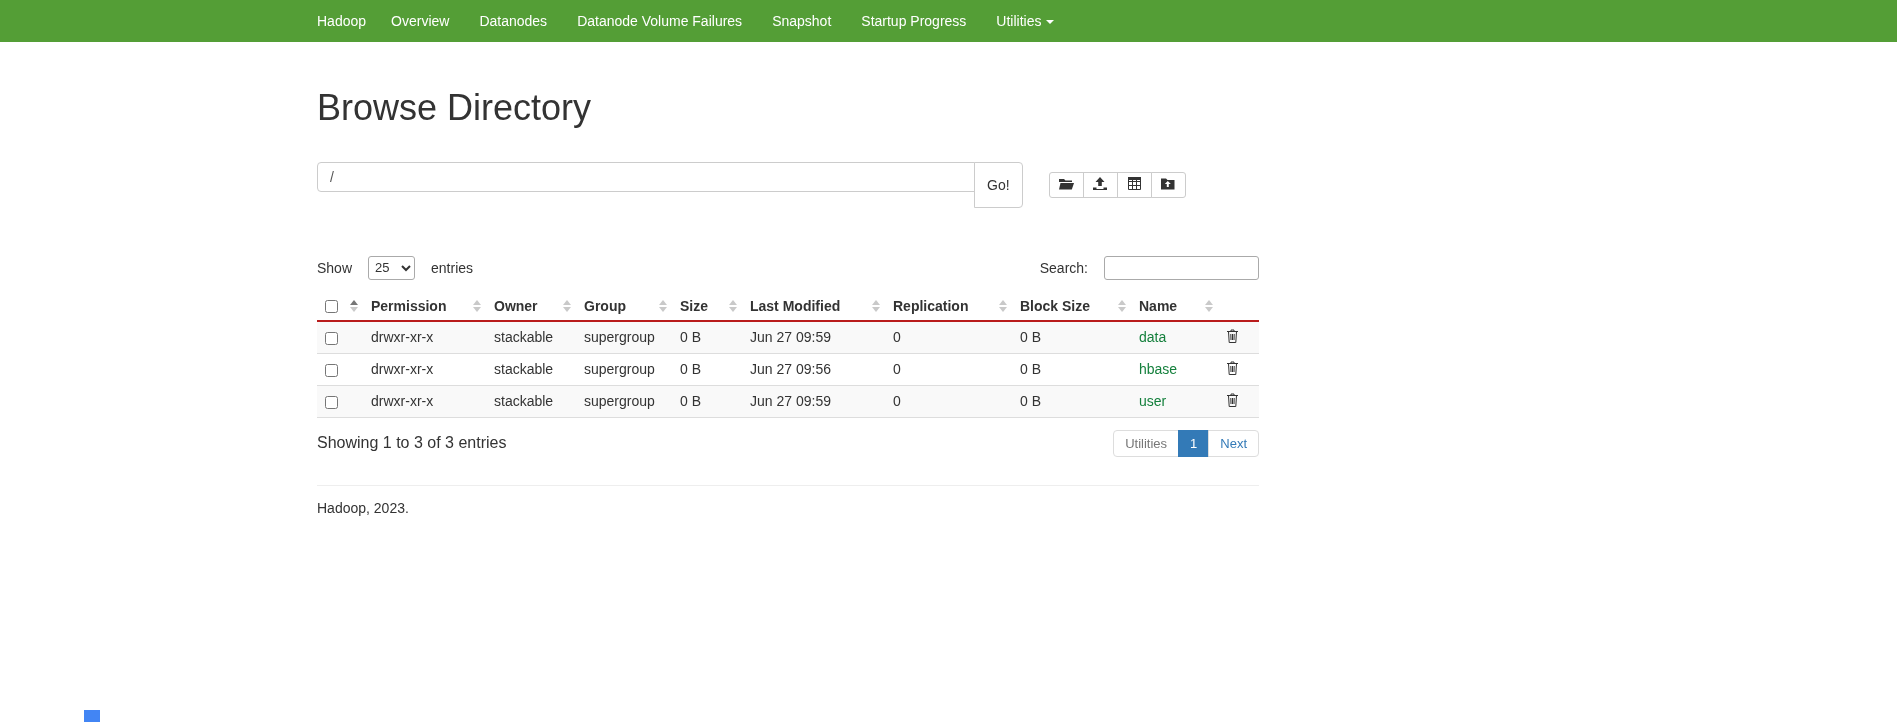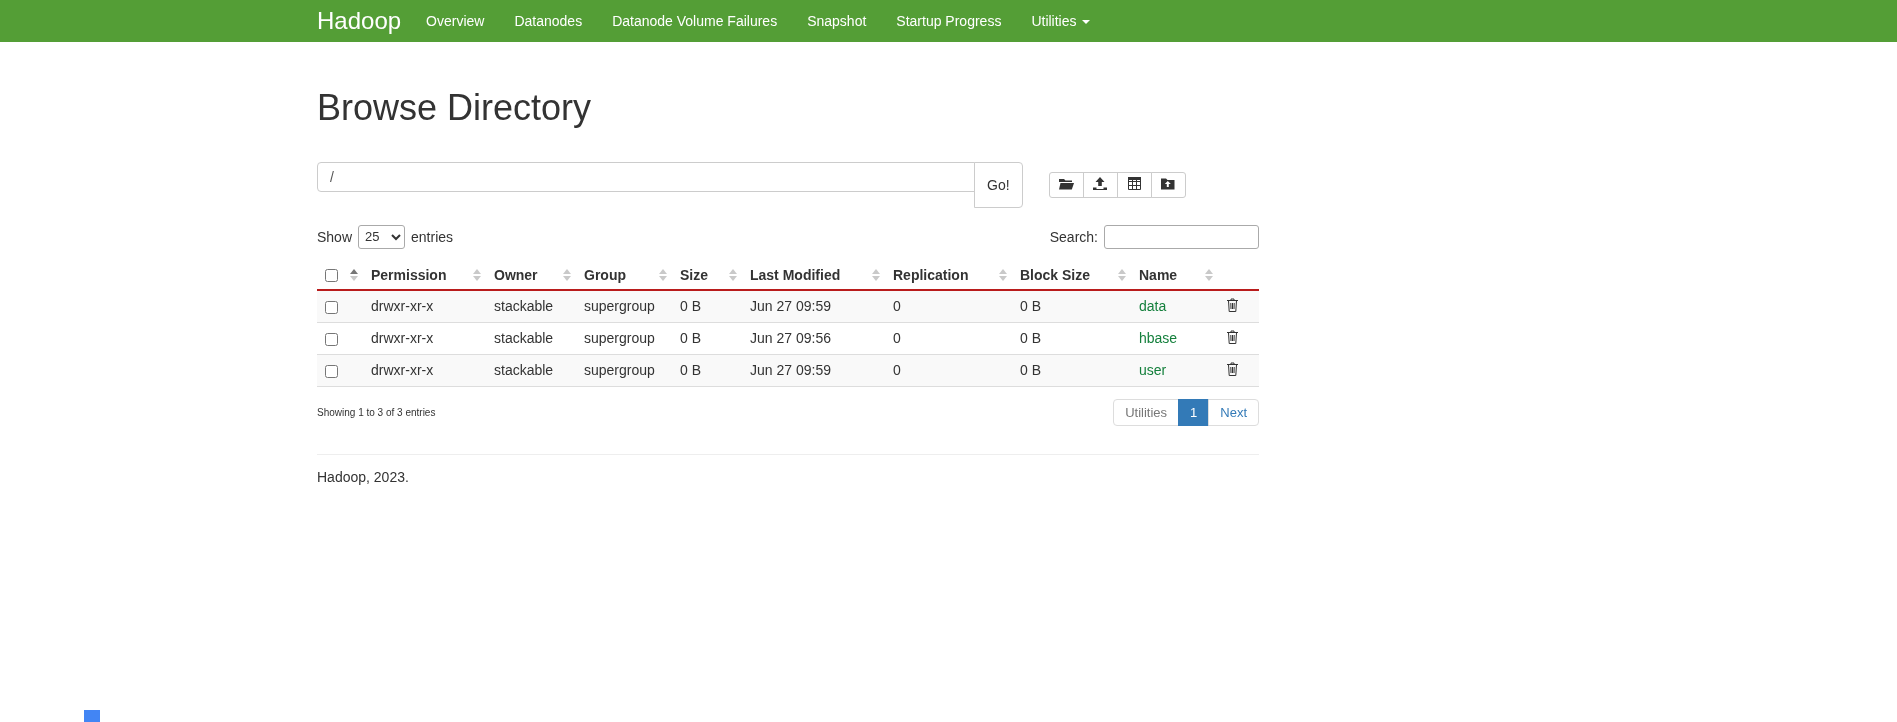--- a/index.html
+++ b/index.html
@@ -12,21 +12,21 @@
     position: relative; overflow: hidden;
   }
 
   
   .navbar {
     height: 42px; background: #549E36;
     display: flex; align-items: center;
     padding-left: 317px;
   }
   .navbar-brand {
-    color: #fff; font-size: 24px; line-height: 42px;
+    color: #fff; font-size: 14px; line-height: 42px;
     margin-right: 10px; text-decoration: none; cursor: pointer;
   }
   .navbar-nav { display: flex; }
   .navbar-nav a {
     display: inline-block; color: #fff; font-size: 14px;
     line-height: 42px; padding: 0 15px; text-decoration: none; cursor: pointer;
   }
   .caret {
     display: inline-block; width: 0; height: 0;
     border-left: 4px solid transparent; border-right: 4px solid transparent;
@@ -63,21 +63,21 @@
     display: flex; align-items: center; justify-content: center; cursor: pointer;
   }
   .icon-btn:first-child { border-radius: 3px 0 0 3px; margin-left: 0; }
   .icon-btn:last-child { border-radius: 0 3px 3px 0; }
 
   
   .controls-row {
     display: flex; justify-content: space-between; align-items: center;
     margin-top: 17px;
   }
-  .show-group, .search-group { display: flex; align-items: center; gap: 6px; }
+  .show-group, .search-group { display: flex; align-items: center; gap: 16px; margin-top: 31px; }
   .page-size-select {
     height: 24px; min-width: 47px; border: 1px solid #aaa; border-radius: 3px;
     background: #fff; font-size: 13px; color: #333; padding: 1px 2px;
     font-family: "Liberation Sans", sans-serif;
   }
   .search-input {
     width: 155px; height: 24px; border: 1px solid #aaa; border-radius: 3px;
     padding: 2px 6px; font-size: 13px; outline: none;
     font-family: "Liberation Sans", sans-serif;
   }
@@ -104,21 +104,21 @@
   .sort .up { border-bottom: 5px solid #c9c9c9; margin-bottom: 2px; }
   .sort .down { border-top: 5px solid #c9c9c9; }
   th.sorted .sort .up { border-bottom-color: #767676; }
 
   .editable { cursor: pointer; }
   .name-link { color: #15803d; text-decoration: none; cursor: pointer; }
   .delete-btn { background: none; border: none; padding: 0; cursor: pointer; line-height: 0; }
 
   
   .footer-row { display: flex; justify-content: space-between; align-items: center; margin-top: 12px; }
-  .summary { font-size: 10px; color: #333; }
+  .summary { font-size: 16px; color: #333; }
   .pagination { display: flex; list-style: none; margin: 0; padding: 0; }
   .pagination li a {
     display: block; padding: 5px 11px; font-size: 13px;
     background: #fff; border: 1px solid #ddd; margin-left: -1px;
     color: #337AB7; text-decoration: none; cursor: pointer;
   }
   .pagination li:first-child a { border-radius: 4px 0 0 4px; margin-left: 0; }
   .pagination li:last-child a { border-radius: 0 4px 4px 0; }
   .pagination li.disabled a { color: #777; cursor: default; }
   .pagination li.active a { background: #337AB7; border-color: #337AB7; color: #fff; }

